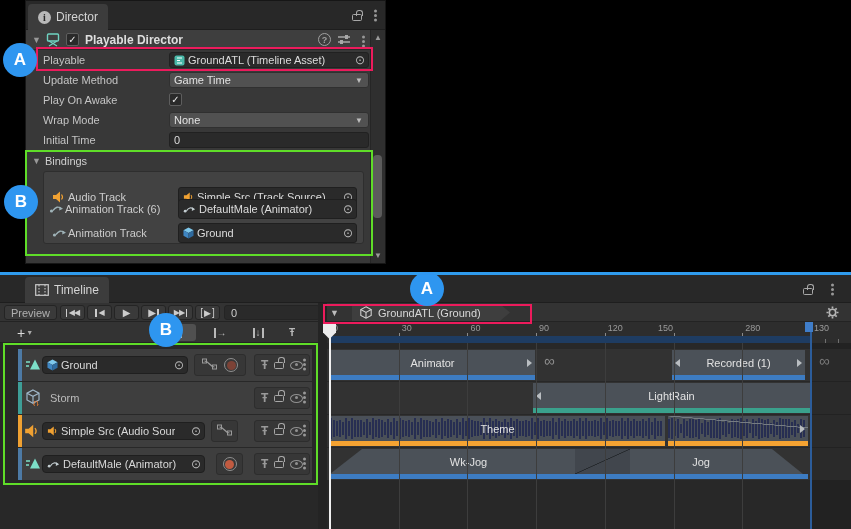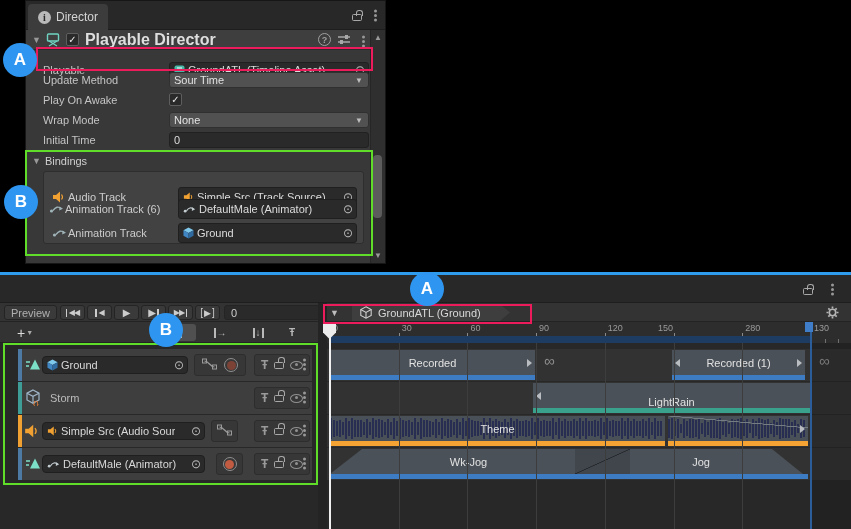--- a/index.html
+++ b/index.html
@@ -24,21 +24,21 @@
   .hl{border:2px solid #ec1b5c;z-index:35;pointer-events:none;}
   .hlg{border:2px solid #5fdd28;z-index:35;pointer-events:none;}
 
   
   #inspector{left:25px;top:0;width:361px;height:264px;background:#383838;border:1px solid #161616;}
   .tabbar{position:absolute;left:0;top:0;right:0;height:29px;background:#282828;border-bottom:1px solid #1e1e1e;}
   .tab{position:absolute;top:3px;height:26px;background:#3c3c3c;border-radius:4px 4px 0 0;display:flex;align-items:center;gap:5px;padding:0 10px;color:#d4d4d4;font-size:12px;}
   .infoico{width:13px;height:13px;border-radius:50%;background:#b9b9b9;color:#282828;font-size:10px;font-weight:bold;font-family:"Liberation Serif",serif;display:flex;align-items:center;justify-content:center;}
   .comp-header{position:absolute;left:0;top:29px;width:345px;height:20px;background:#3e3e3e;border-bottom:1px solid #2b2b2b;display:flex;align-items:center;}
   .foldout{color:#999;font-size:9px;margin:0 4px 0 6px;}
-  .comp-title{font-weight:bold;color:#dedede;font-size:16px;margin-left:6px;}
+  .comp-title{font-weight:bold;color:#dedede;font-size:12px;margin-left:6px;}
   .chk{width:13px;height:13px;background:#2a2a2a;border:1px solid #5e5e5e;border-radius:2px;color:#e8e8e8;font-size:10px;display:flex;align-items:center;justify-content:center;margin-left:5px;}
   .helpico{width:13px;height:13px;border-radius:50%;border:1.3px solid #a0a0a0;color:#a0a0a0;font-size:9px;font-weight:bold;display:flex;align-items:center;justify-content:center;}
   .irow{position:absolute;left:0;width:345px;height:20px;display:flex;align-items:center;}
   .ilabel{position:absolute;left:17px;color:#c4c4c4;}
   .ifield{position:absolute;left:143px;width:200px;height:16px;background:#2a2a2a;border:1px solid #212121;border-radius:3px;display:flex;align-items:center;padding:0 4px;color:#dcdcdc;gap:3px;}
   .idrop{position:absolute;left:143px;width:200px;height:16px;background:#515151;border:1px solid #303030;border-radius:3px;display:flex;align-items:center;padding:0 4px;color:#e2e2e2;}
   .droparrow{position:absolute;right:5px;color:#bdbdbd;font-size:8px;}
   .fieldpicker{position:absolute;right:3px;top:1px;}
   .bindpanel{position:absolute;left:17px;top:170px;width:321px;height:73px;background:#424242;border:1px solid #2e2e2e;border-radius:3px;}
   .brow{position:absolute;left:0;width:100%;height:24px;display:flex;align-items:center;}
@@ -109,38 +109,38 @@
       <span class="ico abs" style="left:311px;top:3px;">
         <svg width="14" height="13" viewBox="0 0 14 13">
             <path d="M1 4 H13 M1 9 H13" stroke="#a8a8a8" stroke-width="1.3"></path>
             <rect x="8" y="2" width="3" height="4" fill="#a8a8a8"></rect>
             <rect x="3" y="7" width="3" height="4" fill="#a8a8a8"></rect>
           </svg>
       </span>
       <span class="abs kebab" style="left:336px;top:10px;"></span>
     </div>
 
-    <div class="irow" style="top:49px;margin-top:10px;">
+    <div class="irow" style="top:49px;">
       <span class="ilabel">Playable</span>
       <div class="ifield" style="top:2px;">
         <span class="ico">
           <svg width="11" height="11" viewBox="0 0 11 11">
               <rect x="0.5" y="0.5" width="10" height="10" rx="2" fill="#49b8a8"></rect>
               <path d="M3 3 H8 M3 5.5 H6 M3 8 H8" stroke="#fff" stroke-width="1.1"></path>
             </svg>
         </span>
         <span>GroundATL (Timeline Asset)</span>
         <span class="picker fieldpicker">⊙</span>
       </div>
     </div>
 
     <div class="irow" style="top:69px;">
       <span class="ilabel">Update Method</span>
       <div class="idrop" style="top:2px;">
-        <span>Sour Time</span>
+        <span>Game Time</span>
         <span class="droparrow">▼</span>
       </div>
     </div>
 
     <div class="irow" style="top:89px;">
       <span class="ilabel">Play On Awake</span>
       <span class="chk abs" style="left:143px;top:3px;margin:0;">✓</span>
     </div>
 
     <div class="irow" style="top:109px;">
@@ -239,20 +239,29 @@
 
   <div class="abs hl" style="left:36px;top:47px;width:337px;height:24px;"></div>
   <div class="abs badge" style="left:3px;top:43px;">A</div>
   <div class="abs hlg" style="left:25px;top:150px;width:348px;height:106px;"></div>
   <div class="abs badge" style="left:4px;top:185px;">B</div>
 
   <div id="focusline" class="abs"></div>
 
   <div id="timeline" class="abs">
     <div class="tabbar" style="height:28px;">
+      <div class="tab" style="left:25px;top:2px;height:26px;">
+        <span class="ico">
+          <svg width="14" height="12" viewBox="0 0 14 12">
+              <rect x="0.7" y="0.7" width="12.6" height="10.6" fill="none" stroke="#c9c9c9" stroke-width="1.2"></rect>
+              <path d="M4 1 V11 M10 1 V11" stroke="#c9c9c9" stroke-width="1.1" stroke-dasharray="1.6 1.4"></path>
+            </svg>
+        </span>
+        <span>Timeline</span>
+      </div>
       <div class="abs ico lockico" style="left:803px;top:10px;"></div>
       <div class="abs kebab" style="left:831px;top:13px;"></div>
     </div>
 
     <div id="tl-toolbar1">
       <div class="pbtn" style="left:4px;width:53px;font-size:11px;letter-spacing:0;color:#b0b0b0;">Preview</div>
       <div class="pbtn pb-bar-l" style="left:60px;width:25px;">◀◀</div>
       <div class="pbtn pb-bar-l" style="left:87px;width:25px;">◀</div>
       <div class="pbtn" style="left:114px;width:25px;font-size:10px;letter-spacing:0;">▶</div>
       <div class="pbtn pb-bar-r" style="left:141px;width:25px;font-size:10px;letter-spacing:0;">▶</div>
@@ -479,34 +488,34 @@
       </div>
       <div class="btngroup" style="left:236px;width:56px;">
         <span class="pinico">Ŧ</span>
         <span class="lockico"></span>
         <span class="eyeico"></span>
       </div>
       <div class="kebab abs" style="left:285px;top:14px;"></div>
     </div>
 
     <div class="clip" style="left:330px;top:75px;width:205px;">
-      <span>Recorded</span>
+      <span>Animator</span>
       <i class="cliparrow-r"></i>
     </div>
     <div class="underline" style="left:330px;top:100px;width:205px;background:#3d7cc2;"></div>
     <span class="inf" style="left:544px;top:77px;">∞</span>
     <div class="clip" style="left:672px;top:75px;width:133px;">
       <i class="cliparrow-l"></i>
       <span>Recorded (1)</span>
       <i class="cliparrow-r"></i>
     </div>
     <div class="underline" style="left:672px;top:100px;width:133px;background:#3d7cc2;"></div>
     <span class="inf" style="left:819px;top:77px;">∞</span>
 
-    <div class="clip" style="left:533px;top:108px;width:277px;align-items:flex-end;">
+    <div class="clip" style="left:533px;top:108px;width:277px;">
       <i class="cliparrow-l"></i>
       <span>LightRain</span>
     </div>
     <div class="underline" style="left:533px;top:133px;width:277px;background:#3aa18c;"></div>
 
     <div class="clip" style="left:330px;top:141px;width:335px;background:#4a5058;">
       <div class="waveform">
           <i style="height: 20.1197px;"></i>
           <i style="height: 17.6158px;"></i>
           <i style="height: 14.6503px;"></i>

